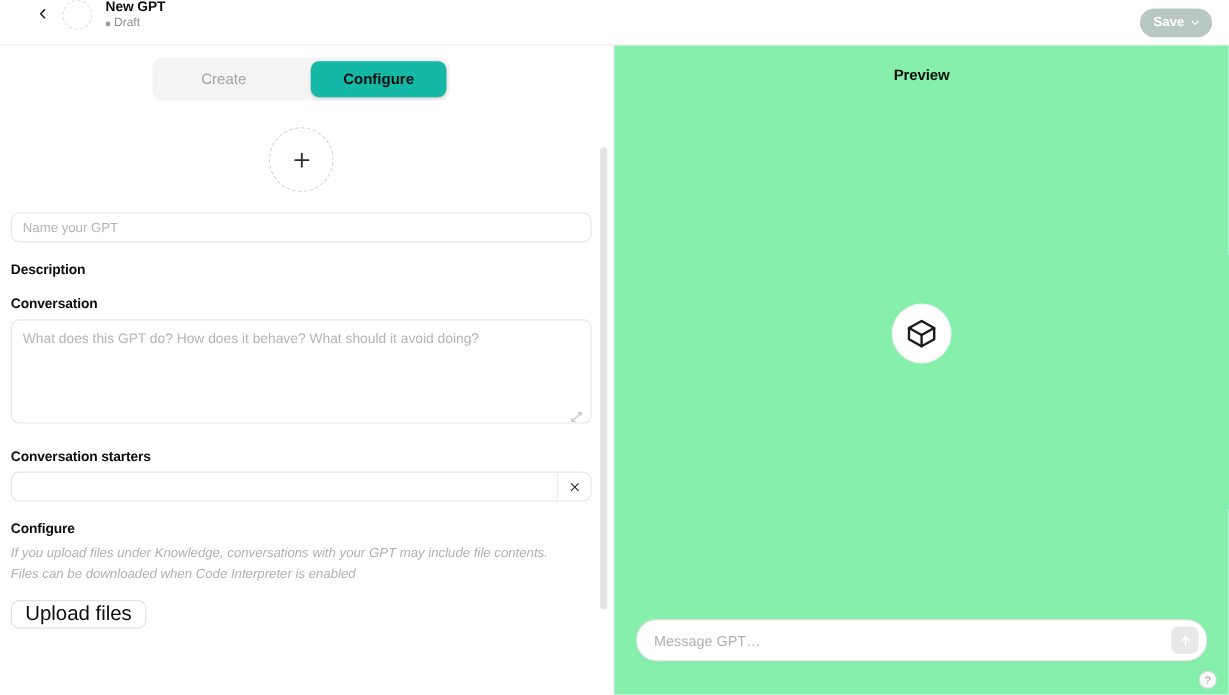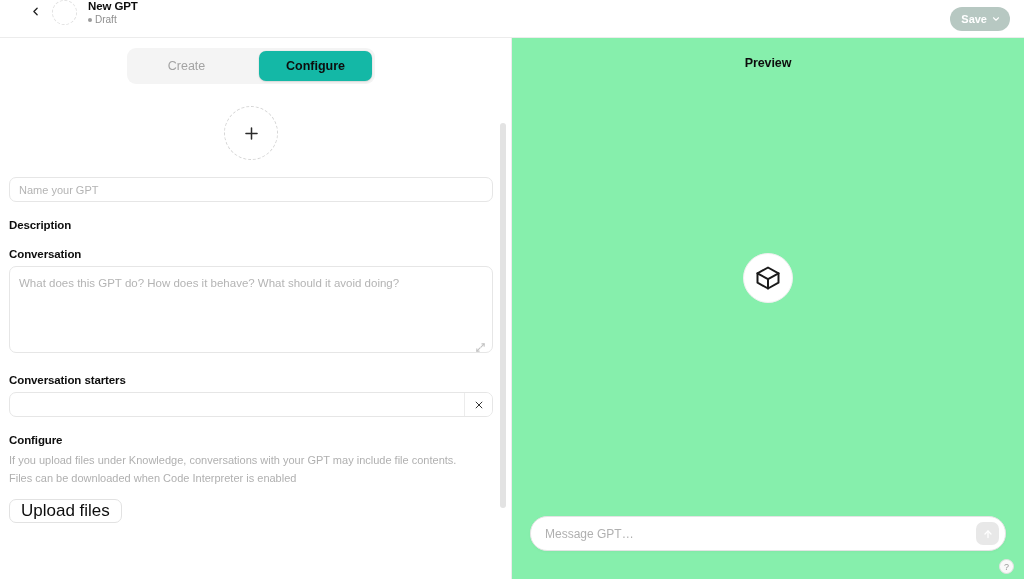--- a/index.html
+++ b/index.html
@@ -131,21 +131,21 @@
   .starter-input::placeholder { color: #b4b4b4; }
   .starter-remove {
     width: 28px; border: none; border-left: 1px solid #ececec;
     background: #fff; cursor: pointer;
     display: flex; align-items: center; justify-content: center;
     color: #2b2b2b; font-family: inherit;
   }
 
   .help-text {
     font-size: 11px; color: #b0b0b0; line-height: 1.6;
-    margin-top: 5px; max-width: 460px;
+    margin-top: 5px; max-width: 460px; font-style: italic;
   }
   .upload-btn {
     margin-top: 12px;
     height: 24px; padding: 0 11px;
     background: #fff; border: 1px solid #e2e2e2; border-radius: 7px;
     font-size: 17px; font-weight: 400; color: #0d0d0d;
     cursor: pointer; font-family: inherit;
     display: inline-flex; align-items: center;
   }
 

